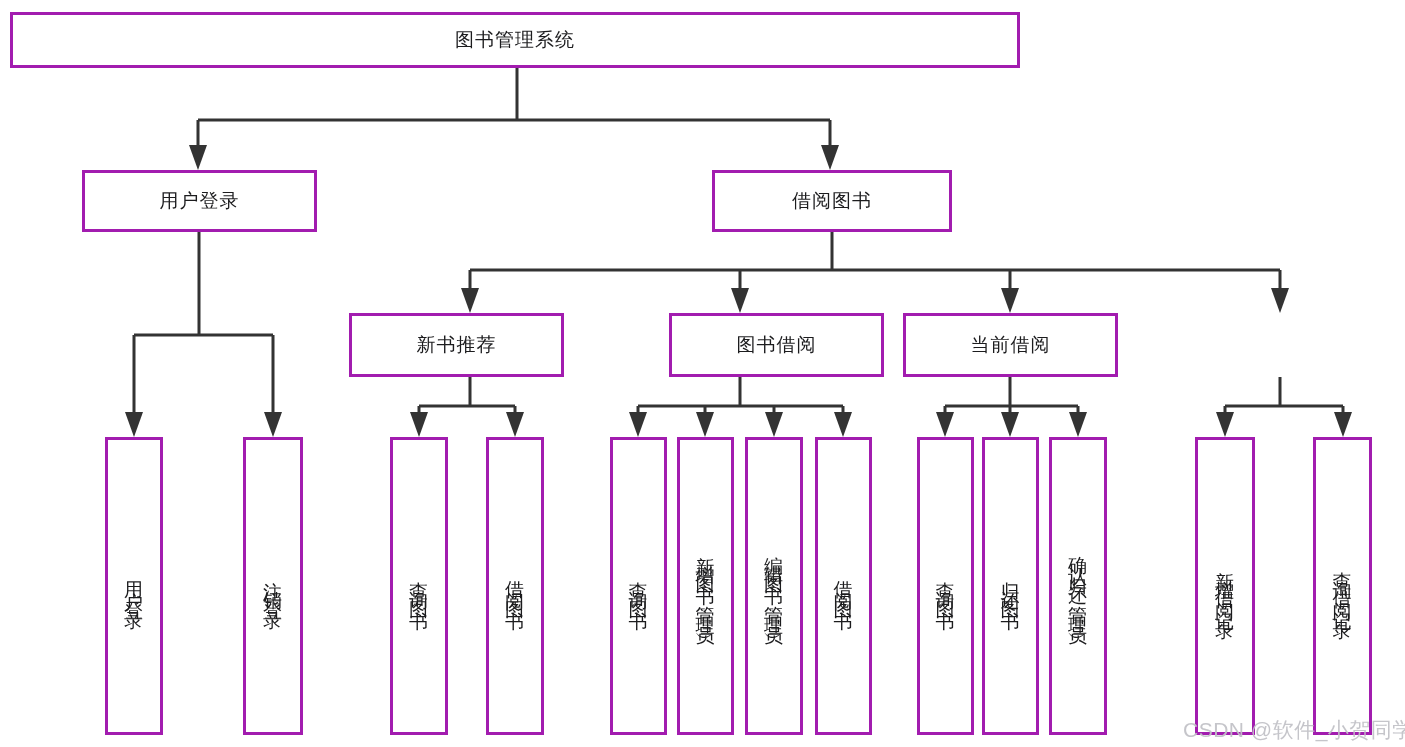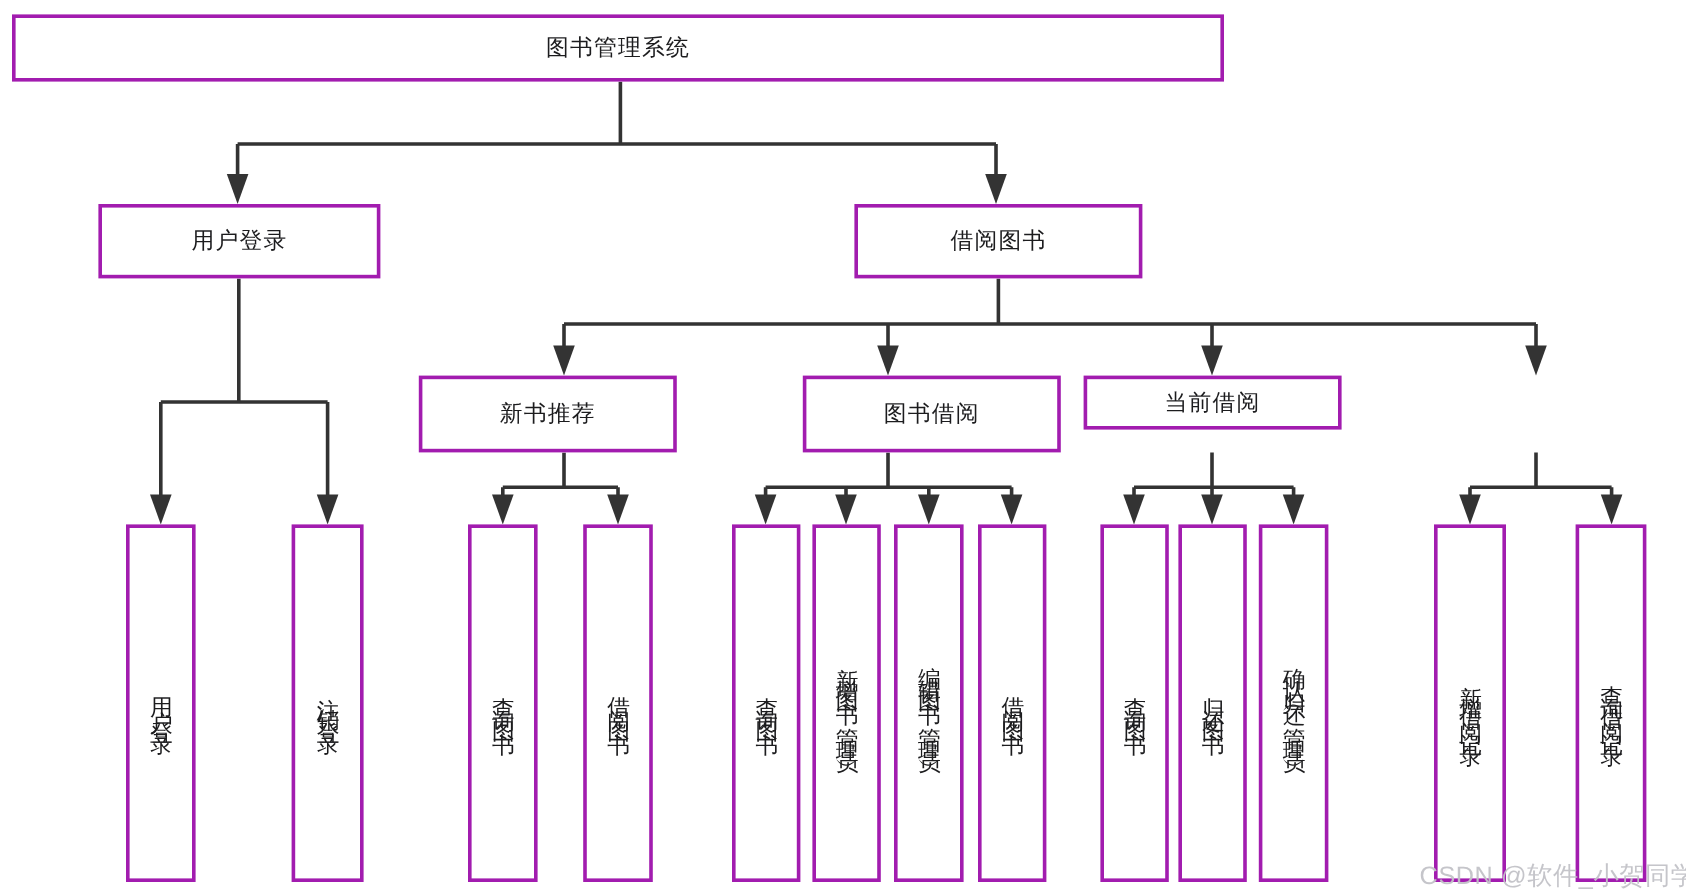--- a/index.html
+++ b/index.html
@@ -93,21 +93,21 @@
     </g>
   </svg>
 
   <div class="node" style="left:10px; top:12px; width:1010px; height:56px;">图书管理系统</div>
 
   <div class="node" style="left:82px; top:170px; width:235px; height:62px;">用户登录</div>
   <div class="node" style="left:712px; top:170px; width:240px; height:62px;">借阅图书</div>
 
   <div class="node" style="left:349px; top:313px; width:215px; height:64px;">新书推荐</div>
   <div class="node" style="left:633px; top:313px; width:215px; height:64px;margin-left:36px;">图书借阅</div>
-  <div class="node" style="left:903px; top:313px; width:215px; height:45px;">当前借阅</div>
+  <div class="node" style="left:903px; top:313px; width:215px; height:64px;">当前借阅</div>
 
   <div class="node vnode" style="left:105px; top:437px; width:58px; height:298px;">用户登录</div>
   <div class="node vnode" style="left:243px; top:437px; width:60px; height:298px;">注销登录</div>
 
   <div class="node vnode" style="left:390px; top:437px; width:58px; height:298px;">查询图书</div>
   <div class="node vnode" style="left:486px; top:437px; width:58px; height:298px;">借阅图书</div>
 
   <div class="node vnode" style="left:610px; top:437px; width:57px; height:298px;">查询图书</div>
   <div class="node vnode" style="left:677px; top:437px; width:57px; height:298px;">新增图书（管理员）</div>
   <div class="node vnode" style="left:745px; top:437px; width:58px; height:298px;">编辑图书（管理员）</div>

